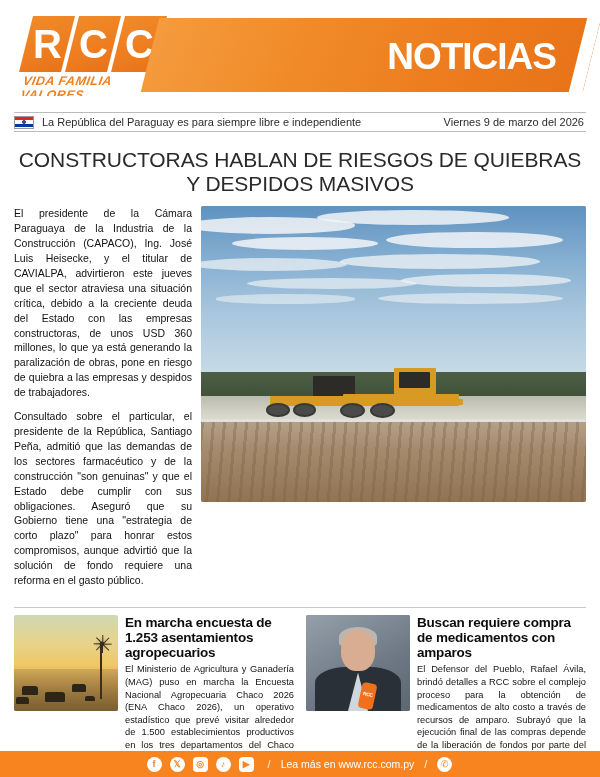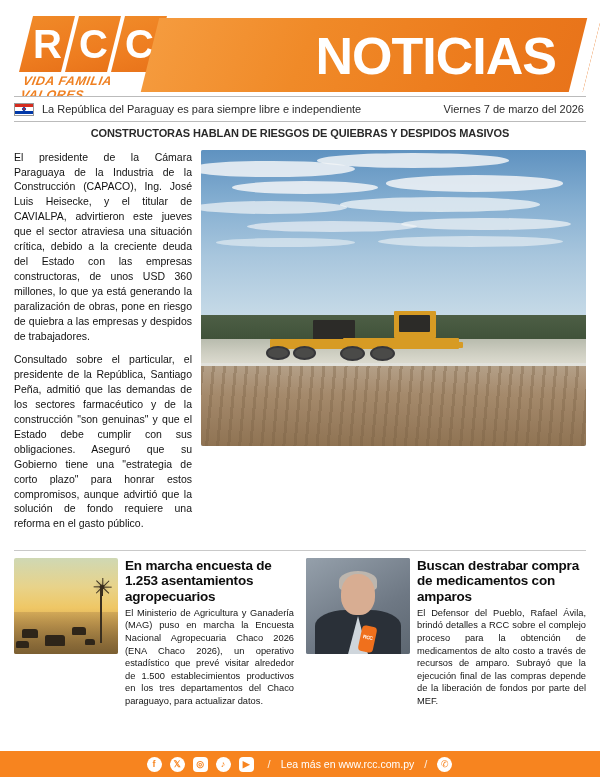--- a/index.html
+++ b/index.html
@@ -42,29 +42,29 @@
     background: linear-gradient(100deg,#f59b3e 0%,#f08a28 35%,#ec7a1c 75%,#e8731a 100%);
     transform: skewX(-14deg);
     overflow: hidden;
   }
   .banner-slash {
     position: absolute; right: 0px; top: 0; width: 14px; height: 74px;
     background: #fff;
   }
   .noticias {
     position: absolute; right: 36px; top: 50%; transform: translateY(-50%) skewX(0deg);
-    color: #fff; font-size: 52px; font-weight: bold;
+    color: #fff; font-size: 37px; font-weight: bold;
     font-family: "Liberation Sans", sans-serif;
     letter-spacing: -1px; line-height: 1;
   }
 
   
   .datebar {
-    margin: 0 14px; border-top: 1px solid #bbb; border-bottom: 1px solid #bbb;
-    height: 26px; display: flex; align-items: center; gap: 8px;
+    margin: 16px 14px; border-top: 1px solid #bbb; border-bottom: 1px solid #bbb;
+    height: 20px; display: flex; align-items: center; gap: 8px;
   }
   .flag {
     width: 20px; height: 13px; border: 1px solid #999; position: relative;
     display: flex; flex-direction: column; flex: 0 0 auto;
   }
   .flag i { display: block; height: 33.33%; width: 100%; }
   .flag .fr { background: #d52b1e; }
   .flag .fw { background: #fff; position: relative; }
   .flag .fb { background: #0038a8; }
   .flag .emb {
@@ -76,21 +76,21 @@
   .date-date { font-size: 11px; color: #2b2b2b; padding-right: 2px; }
 
   
   .headline {
     margin: 9px 14px 0 14px; text-align: center;
     font-size: 21.5px; font-weight: bold; color: #0b0b0b;
     letter-spacing: -0.3px; line-height: 1.1;
   }
   .subheadline {
     margin: 5px 14px 0 14px; text-align: center;
-    font-size: 11px; color: #2a2a2a; font-weight: bold;
+    font-size: 21px; color: #2a2a2a; font-weight: normal;
     letter-spacing: -0.1px; line-height: 1.15;
   }
 
   
   .lead { display: flex; margin: 10px 14px 0 14px; gap: 9px; }
   .lead-text { width: 178px; flex: 0 0 178px; }
   .lead-text p {
     font-size: 10.5px; line-height: 1.42; color: #111;
     text-align: justify; margin-bottom: 9px;
   }
@@ -244,21 +244,21 @@
 
   <div class="datebar">
     <div class="flag">
       <i class="fr"></i>
         <i class="fw">
           <span class="emb"></span>
         </i>
         <i class="fb"></i>
     </div>
     <div class="date-motto">La República del Paraguay es para siempre libre e independiente</div>
-    <div class="date-date">Viernes 7 de marzo del 2026</div>
+    <div class="date-date">Viernes 9 de marzo del 2026</div>
   </div>
 
   <div class="subheadline">CONSTRUCTORAS HABLAN DE RIESGOS DE QUIEBRAS Y DESPIDOS MASIVOS</div>
 
   <div class="lead">
     <div class="lead-text">
       <p>El presidente de la Cámara Paraguaya de la Industria de la Construcción (CAPACO), Ing. José Luis Heisecke, y el titular de CAVIALPA, advirtieron este jueves que el sector atraviesa una situación crítica, debido a la creciente deuda del Estado con las empresas constructoras, de unos USD 360 millones, lo que ya está generando la paralización de obras, pone en riesgo de quiebra a las empresas y despidos de trabajadores.</p>
       <p>Consultado sobre el particular, el presidente de la República, Santiago Peña, admitió que las demandas de los sectores farmacéutico y de la construcción "son genuinas" y que el Estado debe cumplir con sus obligaciones. Aseguró que su Gobierno tiene una "estrategia de corto plazo" para honrar estos compromisos, aunque advirtió que la solución de fondo requiere una reforma en el gasto público.</p>
     </div>
     <div class="lead-photo">
@@ -328,21 +328,21 @@
           <div class="pt-body"></div>
           <div class="pt-shirt"></div>
           <div class="pt-hair"></div>
           <div class="pt-head"></div>
           <div class="pt-mic">
             <b>RCC</b>
           </div>
         </div>
       </div>
       <div class="story-body">
-        <div class="story-title">Buscan destrabar compra de medicamentos con amparos</div>
+        <div class="story-title">Buscan requiere compra de medicamentos con amparos</div>
         <div class="story-text">El Defensor del Pueblo, Rafael Ávila, brindó detalles a RCC sobre el complejo proceso para la obtención de medicamentos de alto costo a través de recursos de amparo. Subrayó que la ejecución final de las compras depende de la liberación de fondos por parte del MEF.</div>
       </div>
     </div>
   </div>
 
   <div class="footer">
     <div class="soc">f</div>
     <div class="soc">𝕏</div>
     <div class="soc sq">◎</div>
     <div class="soc">♪</div>

